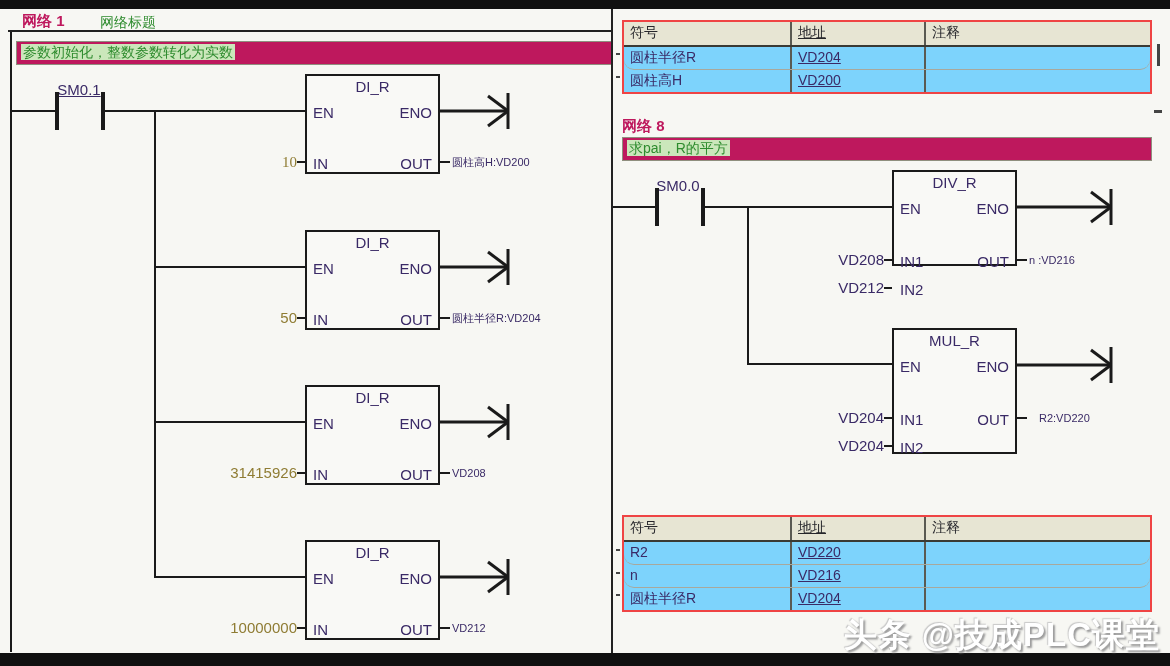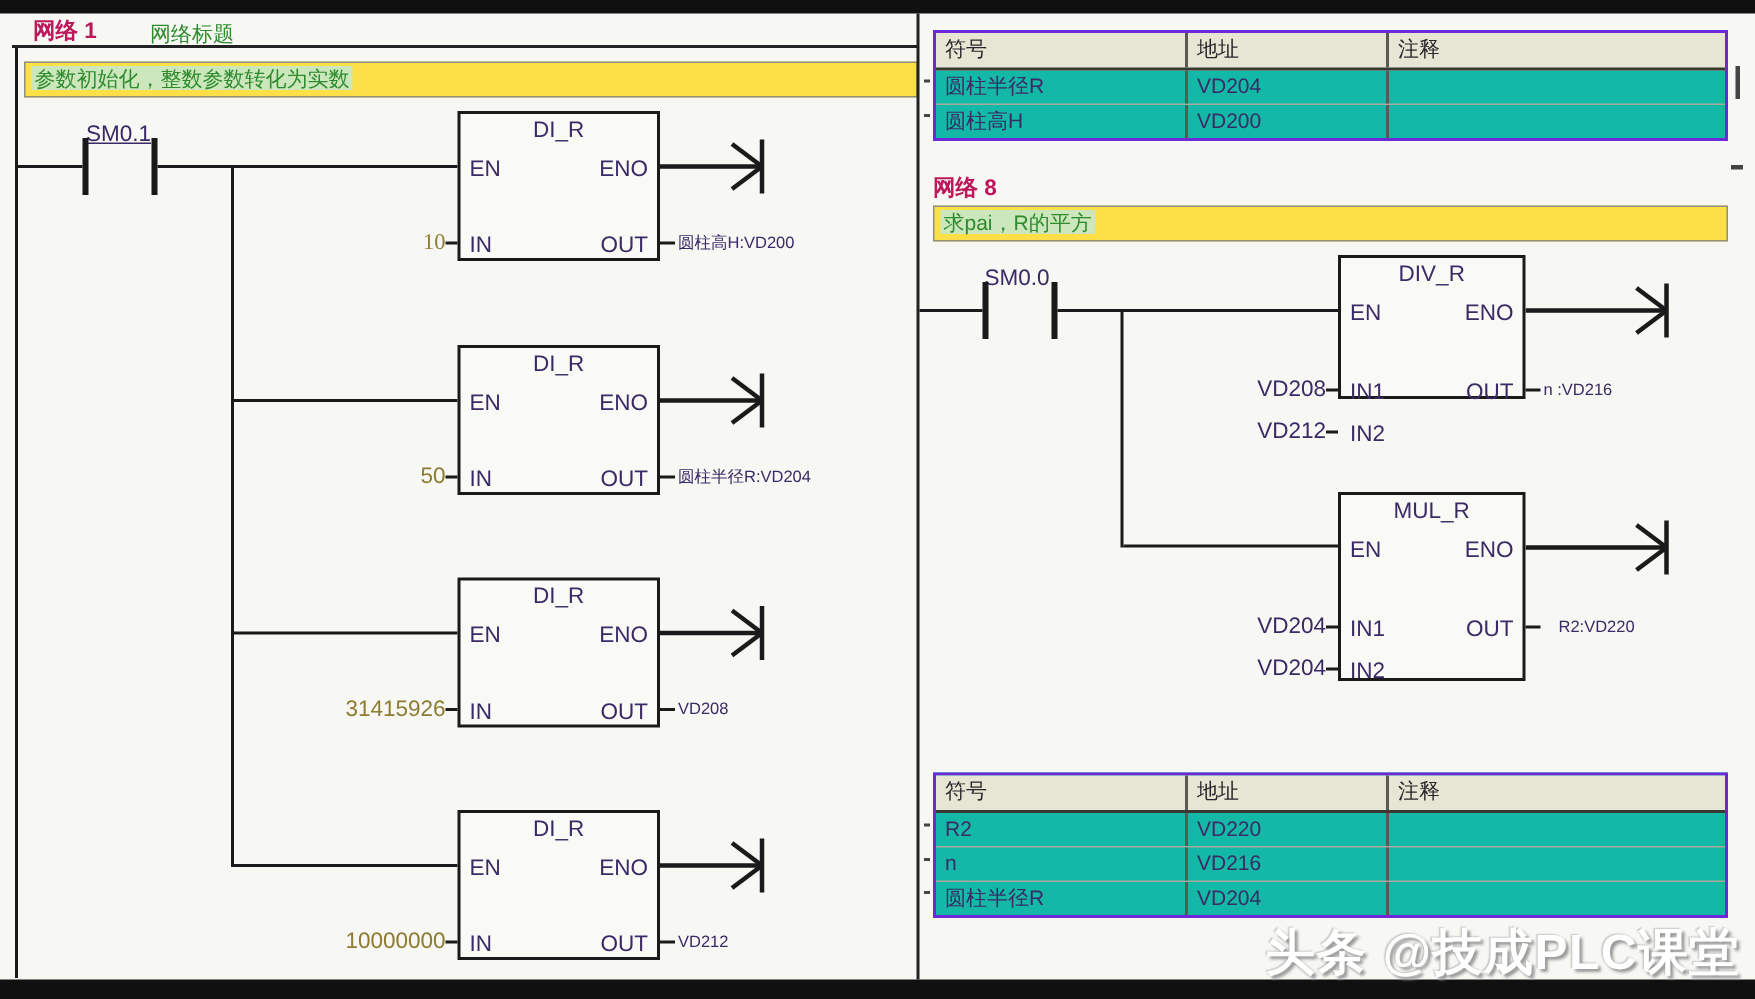--- a/index.html
+++ b/index.html
@@ -11,31 +11,31 @@
   .contact-bar{position:absolute;width:4px;height:38px;background:#1a1a1a;}
   .clabel{position:absolute;font-size:15px;line-height:20px;color:#3a2a66;text-align:center;}
   .blk{position:absolute;border:2px solid #1a1a1a;background:rgba(255,255,255,0.25);box-sizing:border-box;}
   .blk-title{position:absolute;top:2px;left:0;right:0;text-align:center;font-size:15px;line-height:18px;color:#3a2a66;}
   .pin{position:absolute;font-size:15px;line-height:20px;color:#3a2a66;}
   .pin.l{left:6px;} .pin.r{right:6px;}
   .operand{position:absolute;font-size:11px;line-height:20px;color:#3a2a66;white-space:nowrap;}
   .const{position:absolute;font-size:15px;line-height:20px;color:#8f7c33;white-space:nowrap;text-align:right;}
   .net-label{position:absolute;font-size:15px;line-height:20px;font-weight:bold;color:#be185d;white-space:nowrap;}
   .net-title{position:absolute;font-size:14px;line-height:20px;color:#2e8b2e;white-space:nowrap;}
-  .comment{position:absolute;background:#fde047;border:1px solid #8f8f7e;font-size:14px;line-height:21px;padding:0 4px;box-sizing:border-box;white-space:nowrap;}
+  .comment{position:absolute;background:#be185d;border:1px solid #8f8f7e;font-size:14px;line-height:21px;padding:0 4px;box-sizing:border-box;white-space:nowrap;}
   .comment span{background:#cbe7bb;color:#2e8b2e;padding:0 2px;}
   .hline{position:absolute;background:#222;height:2px;}
   .vline{position:absolute;background:#222;width:2px;}
-  .tbl{position:absolute;border:2px solid #6d28d9;background:#14b8a6;box-sizing:border-box;}
+  .tbl{position:absolute;border:2px solid #ef4444;background:#7dd3fc;box-sizing:border-box;}
   .tbl .hdr{display:flex;background:#e7e5d3;border-bottom:2px solid #3a3a34;height:23px;line-height:21px;font-size:14px;color:#26262b;}
-  .tbl .trow{display:flex;border-bottom:1px solid #a8a89c;height:22px;line-height:20px;font-size:14px;color:#3a2a66;}
+  .tbl .trow{display:flex;border-bottom:1px solid #a8a89c;height:22px;line-height:20px;font-size:14px;color:#3a2a66;border-radius:10px;}
   .tbl .trow:last-child{border-bottom:none;}
   .cell{padding:0 6px;box-sizing:border-box;overflow:hidden;white-space:nowrap;}
   .c1{width:168px;border-right:2px solid #5a5a52;}
-  .c2{width:134px;border-right:2px solid #5a5a52;}
+  .c2{width:134px;border-right:2px solid #5a5a52;text-decoration:underline;}
   .c3{flex:1;}
   .arrow{position:absolute;}
   .tick{position:absolute;background:#444;}
   .watermark{position:absolute;font-size:33px;font-weight:bold;color:#ffffff;white-space:nowrap;
              text-shadow:2px 2px 2px #9b9b9b, -1px -1px 1px #c8c8c8;letter-spacing:1px;}
 </style>
 </head>
 <body>
 
 <div id="canvas">

